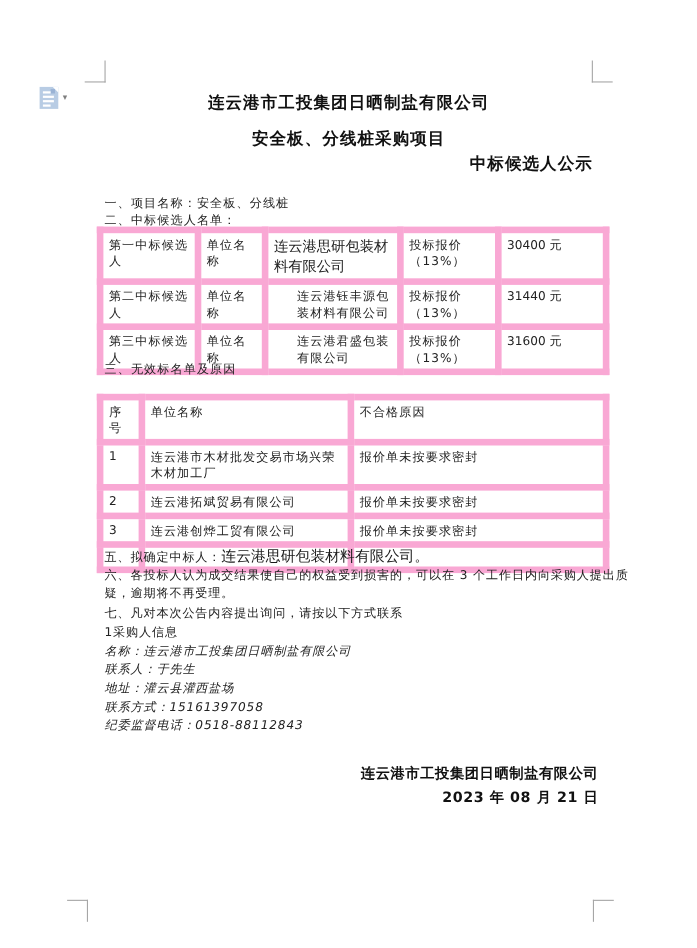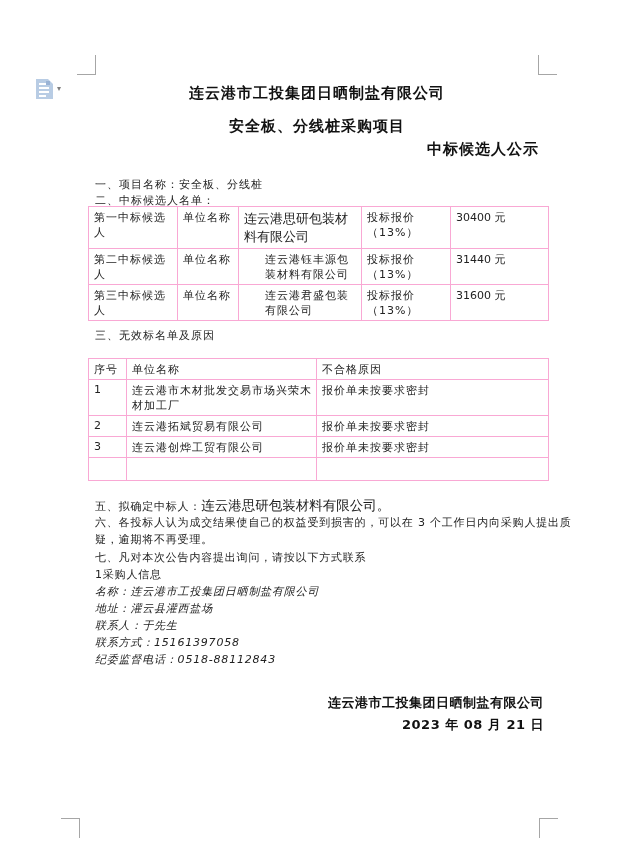--- a/index.html
+++ b/index.html
@@ -57,21 +57,21 @@
   #title3 { top: 140px; text-align: right; }
 
   .bodyline {
     position: absolute; font-size: 11px; letter-spacing: 1px; white-space: nowrap; color: #222;
   }
   #s1 { top: 177px; }
   #s2 { top: 193px; }
   #s3 { top: 328px; }
 
   table { border-collapse: collapse; table-layout: fixed; }
-  td, th { border: 1px solid #f9a8d4; vertical-align: top; text-align: left;
+  td, th { border: 6px solid #f9a8d4; vertical-align: top; text-align: left;
            font-size: 11px; font-weight: normal; color: #222;
            padding: 3px 4px 2px 5px; letter-spacing: 1px; }
 
   #candidates-table { position: absolute; top: 206px; left: -7px; width: 460px; }
   #candidates-table td.company { letter-spacing: 1px; padding-left: 26px; }
   #candidates-table td.company-large { font-size: 13px; letter-spacing: 0; }
   #candidates-table td.price { letter-spacing: 0; }
   #candidates-table tr { height: 34px; }
 
   #invalid-table { position: absolute; top: 358px; left: -7px; width: 460px; }
@@ -196,22 +196,22 @@
     <div id="block567">
       <div class="ln"><span>五、拟确定中标人：</span><span class="big-company">连云港思研包装材料有限公司。</span></div>
       <div class="ln">六、各投标人认为成交结果使自己的权益受到损害的，可以在 3 个工作日内向采购人提出质</div>
       <div class="ln">疑，逾期将不再受理。</div>
       <div class="ln">七、凡对本次公告内容提出询问，请按以下方式联系</div>
       <div class="ln">1采购人信息</div>
     </div>
 
     <div id="contact">
       <div class="ln">名称：连云港市工投集团日晒制盐有限公司</div>
+      <div class="ln">联系人：于先生</div>
       <div class="ln">地址：灌云县灌西盐场</div>
-      <div class="ln">联系人：于先生</div>
       <div class="ln">联系方式：15161397058</div>
       <div class="ln">纪委监督电话：0518-88112843</div>
     </div>
 
     <div id="signature">
       <div class="ln">连云港市工投集团日晒制盐有限公司</div>
       <div class="ln">2023 年 08 月 21 日</div>
     </div>
 
   </div>

